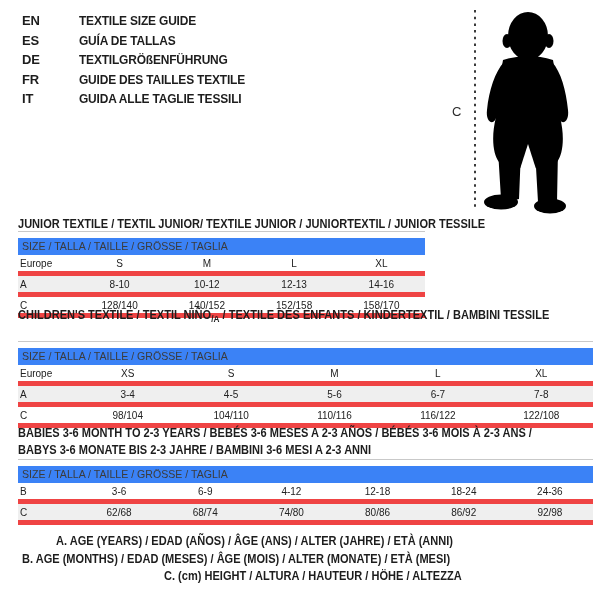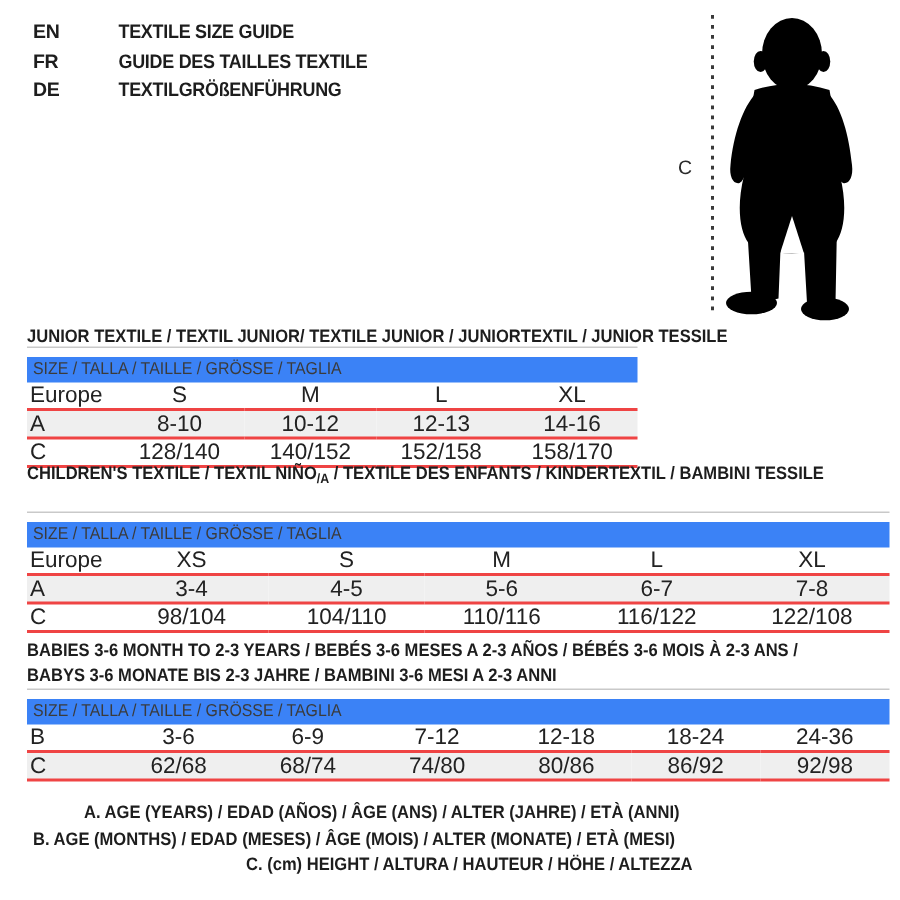--- a/index.html
+++ b/index.html
@@ -21,45 +21,53 @@
   .measure-label{position:absolute;left:14px;top:102px;font-size:13px;color:#2b2b2b;}
 
   
   .section-heading{position:absolute;left:18px;font-weight:bold;font-size:12px;white-space:nowrap;line-height:17px;}
   .sub{font-size:9px;position:relative;top:2.5px;}
 
   
   .table-block{position:absolute;left:18px;border-top:1px solid #c9c9c9;padding-top:6px;}
   .size-bar{height:17px;line-height:17px;background:#3b82f6;color:#3b3b3b;font-size:11.5px;padding-left:4px;overflow:hidden;}
   .table-block table{width:100%;border-collapse:collapse;table-layout:fixed;}
-  .table-block td{height:16px;font-size:15px;text-align:center;padding:0;border-bottom:2px solid #ef4444;color:#222222;}
+  .table-block td{height:16px;font-size:10px;text-align:center;padding:0;border-bottom:5px solid #ef4444;color:#222222;}
   .table-block td.lbl{text-align:left;padding-left:2px;}
   tr.shade{background:#efefef;}
   col.c-lbl{width:58px;}
 
   
   .notes{position:absolute;left:22px;top:533px;font-weight:bold;font-size:12px;line-height:17.5px;text-align:right;}
 </style>
 </head>
 <body>
 
 <div class="page">
 
   <div class="lang-list">
     <div class="lang-row">
       <span class="lang-code">EN</span>
       <span class="lang-title condensed">TEXTILE SIZE GUIDE</span>
     </div>
     <div class="lang-row">
+      <span class="lang-code">ES</span>
+      <span class="lang-title condensed">GUÍA DE TALLAS</span>
+    </div>
+    <div class="lang-row">
+      <span class="lang-code">DE</span>
+      <span class="lang-title condensed">TEXTILGRÖßENFÜHRUNG</span>
+    </div>
+    <div class="lang-row">
       <span class="lang-code">FR</span>
       <span class="lang-title condensed">GUIDE DES TAILLES TEXTILE</span>
     </div>
     <div class="lang-row">
-      <span class="lang-code">DE</span>
-      <span class="lang-title condensed">TEXTILGRÖßENFÜHRUNG</span>
+      <span class="lang-code">IT</span>
+      <span class="lang-title condensed">GUIDA ALLE TAGLIE TESSILI</span>
     </div>
   </div>
 
   <div class="figure">
     <svg width="162" height="228" viewBox="0 0 162 228">
       <line x1="37" y1="8" x2="37" y2="206" stroke="#3a3a3a" stroke-width="2" stroke-dasharray="2.5,4.2"></line>
       <g fill="#000000">
         <ellipse cx="90" cy="34" rx="20" ry="24"></ellipse>
         <ellipse cx="69" cy="39" rx="4.5" ry="7"></ellipse>
         <ellipse cx="111" cy="39" rx="4.5" ry="7"></ellipse>
@@ -175,21 +183,21 @@
           <col>
           <col>
           <col>
           <col>
         </colgroup>
       <tbody>
         <tr>
           <td class="lbl">B</td>
           <td>3-6</td>
           <td>6-9</td>
-          <td>7-12</td>
+          <td>4-12</td>
           <td>12-18</td>
           <td>18-24</td>
           <td>24-36</td>
         </tr>
         <tr class="shade">
           <td class="lbl">C</td>
           <td>62/68</td>
           <td>68/74</td>
           <td>74/80</td>
           <td>80/86</td>

